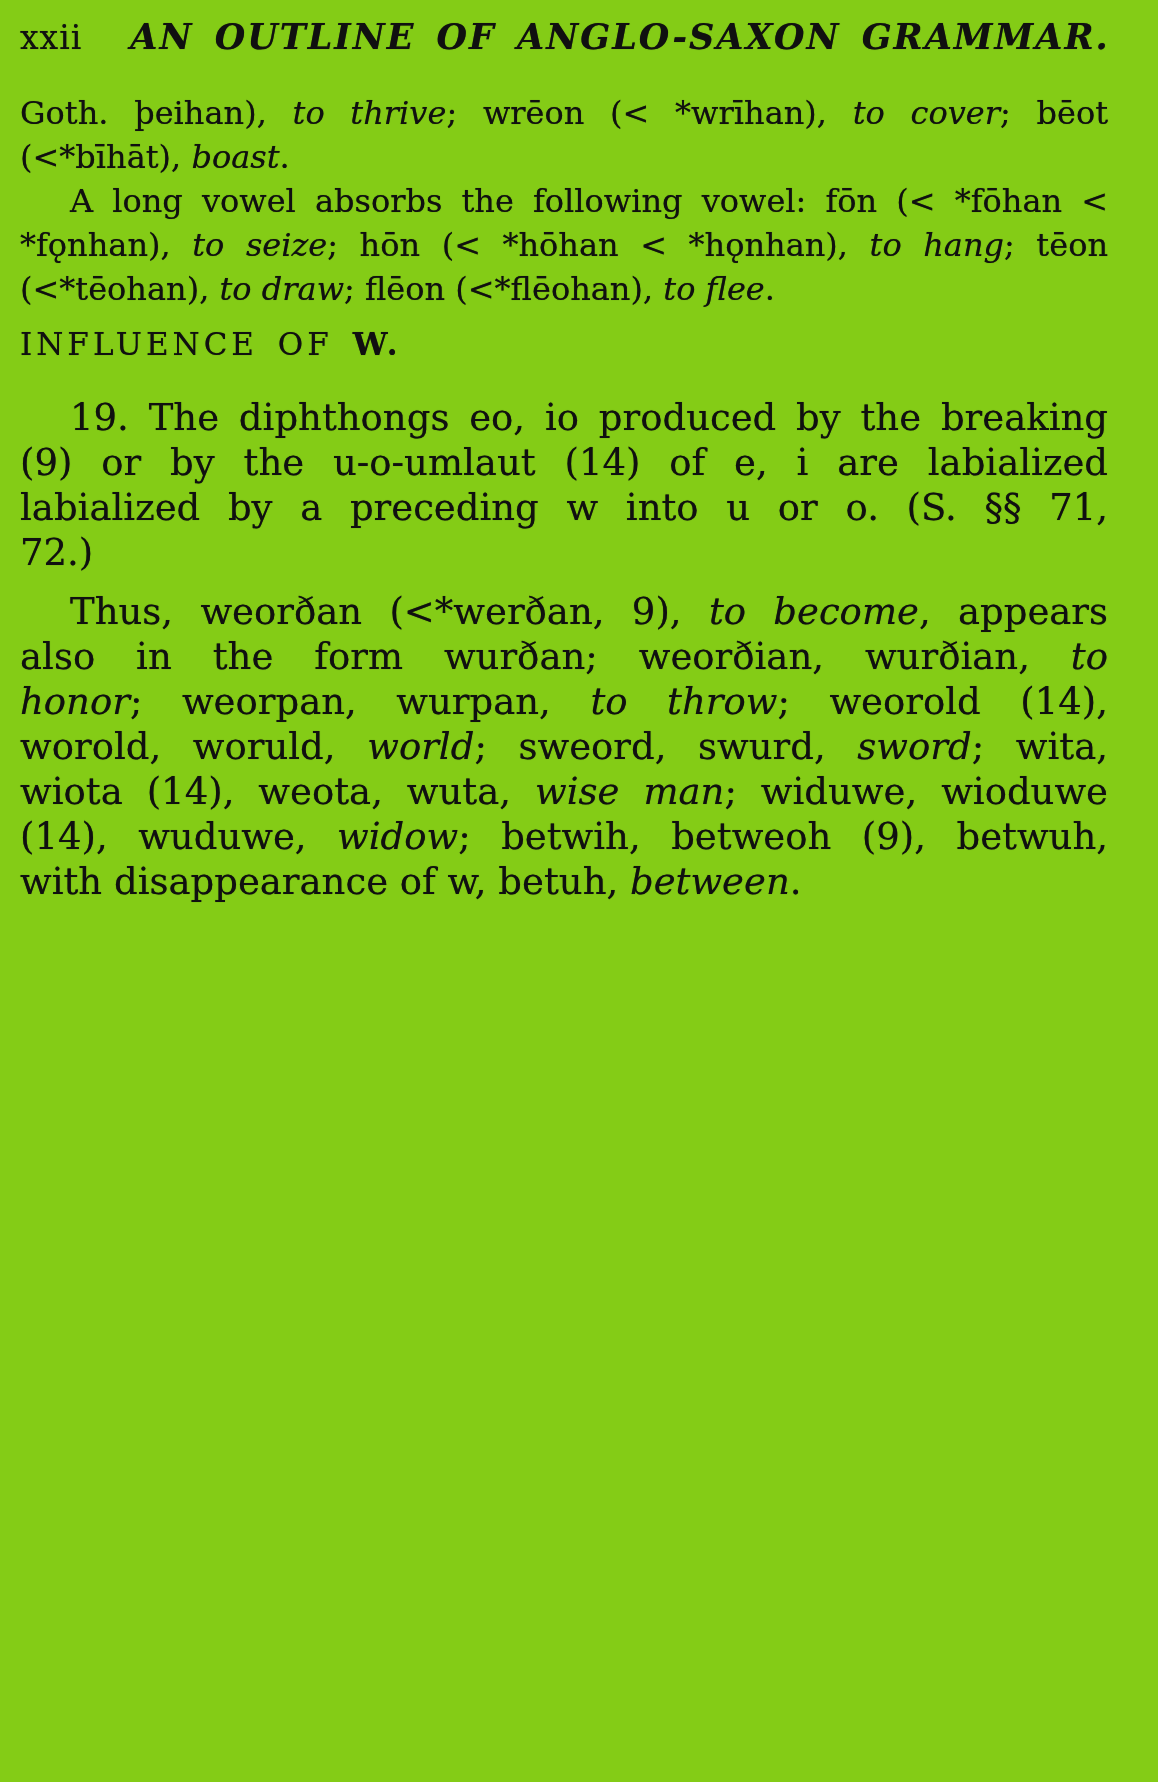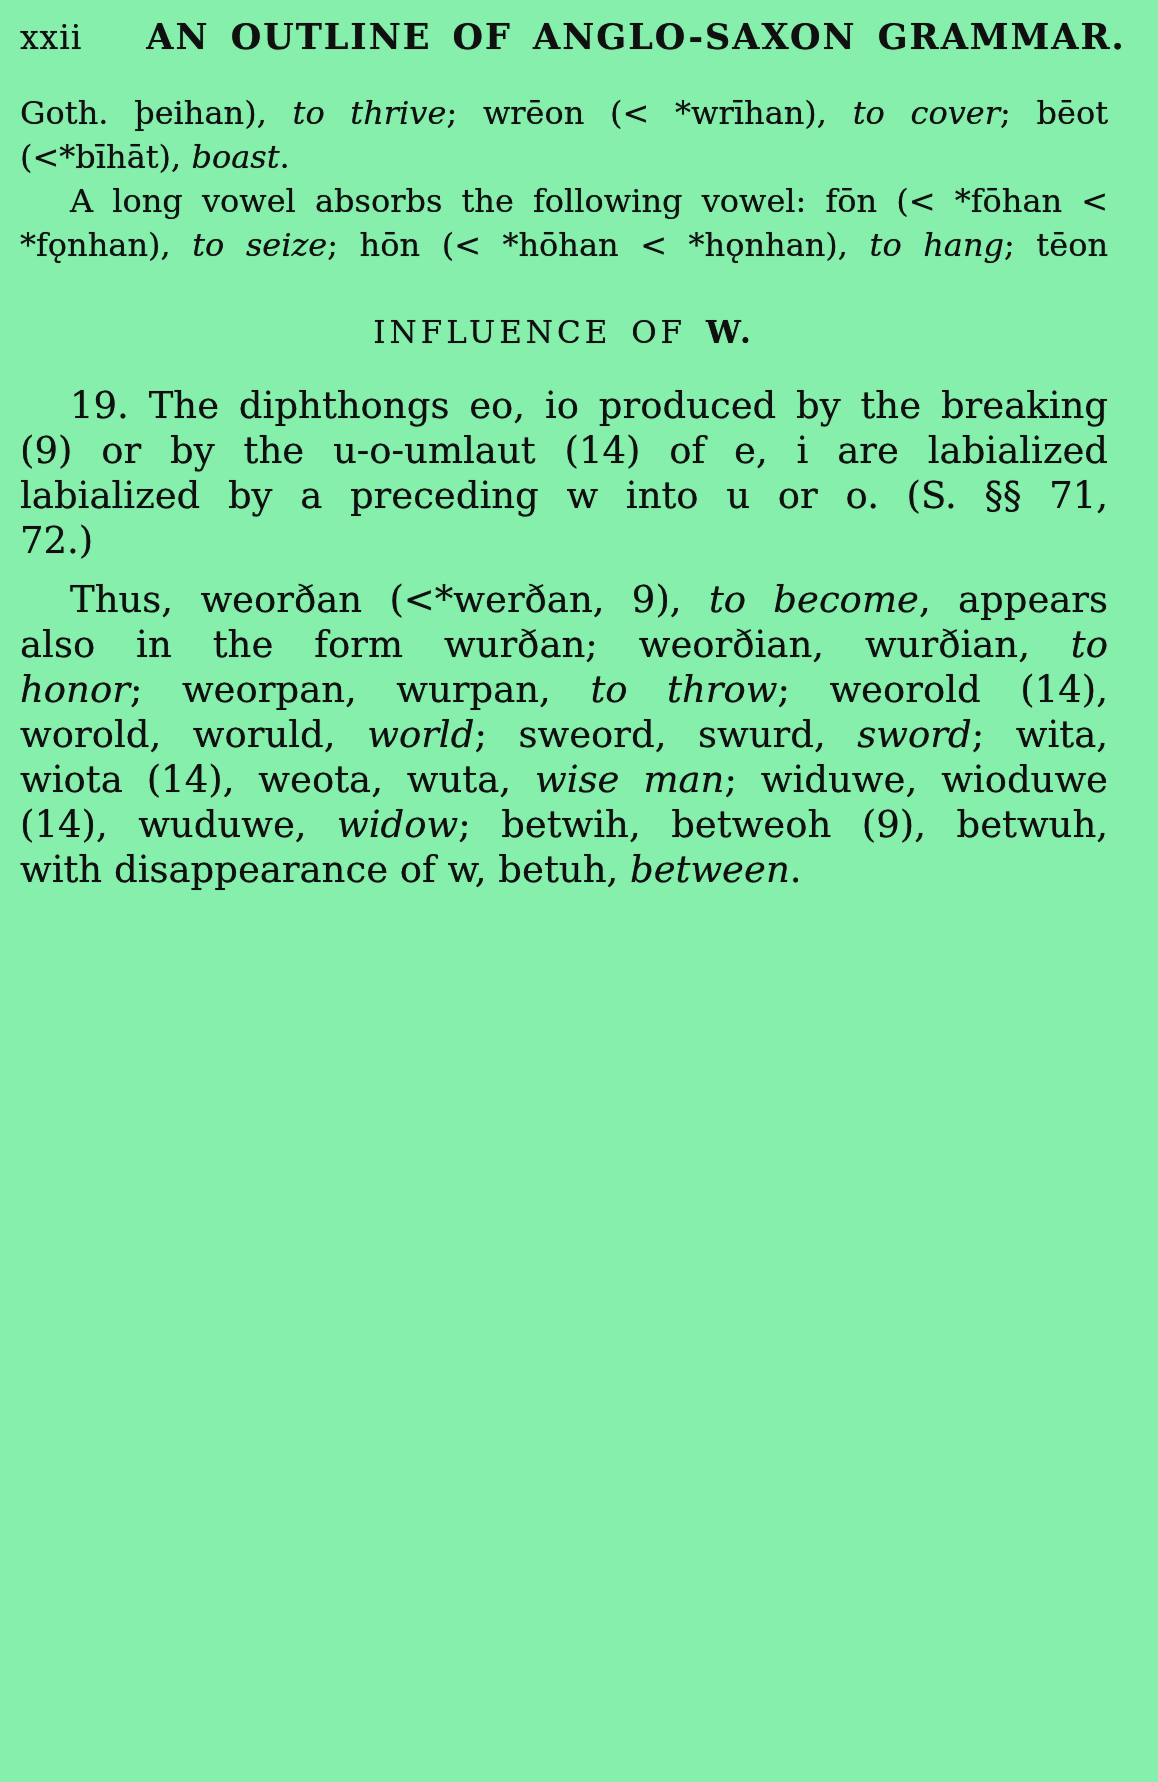--- a/index.html
+++ b/index.html
@@ -1,52 +1,53 @@
 <!DOCTYPE html>
 <html><head>
 <meta charset="utf-8">
 <style>
   * { margin: 0; padding: 0; box-sizing: border-box; }
   html, body { background: #ffffff; }
   .page {
     position: relative;
     width: 1158px;
     height: 1782px;
-    background: #86efac;
+    background: #84cc16;
     font-family: "DejaVu Serif", "Liberation Serif", serif;
     color: #101010;
     overflow: hidden;
     text-shadow: 0 0 0.7px rgba(10,10,10,0.65);
   }
   .content {
     padding: 16px 50px 0 20px;
   }
   
   .running-head {
     display: flex;
     align-items: baseline;
     white-space: nowrap;
   }
   .folio {
     font-size: 33px;
     letter-spacing: 1px;
   }
   .running-title {
-    margin-left: 64px;
+    margin-left: 48px;
+    font-style: italic;
     font-weight: 700;
     font-size: 35px;
     letter-spacing: 2px;
     word-spacing: 7px;
   }
   
   .blocks-top { margin-top: 34px; }
   .blocks-top .line { font-size: 32px; line-height: 44px; }
   .section-heading {
-    margin-top: 45px;
-    text-align: center;
+    margin-top: 13px;
+    text-align: left;
     font-size: 31px;
     line-height: 40px;
     letter-spacing: 4px;
     word-spacing: 6px;
   }
   .section-heading .hw { font-weight: 700; }
   .blocks-bottom { margin-top: 31px; }
   .blocks-bottom .line { font-size: 37px; line-height: 45px; }
   .blocks-bottom .para + .para { margin-top: 14px; }
   .line {
@@ -74,20 +75,21 @@
     </div>
 
     <div class="blocks-top">
         <div class="para">
           <div class="line"><span class="rn">Goth. </span><span class="bd">þeihan</span><span class="rn">), </span><span class="it">to thrive</span><span class="rn">; </span><span class="bd">wrēon</span><span class="rn"> (&lt; </span><span class="bd">*wrīhan</span><span class="rn">), </span><span class="it">to cover</span><span class="rn">; </span><span class="bd">bēot</span></div>
           <div class="line last"><span class="rn">(&lt;</span><span class="bd">*bīhāt</span><span class="rn">), </span><span class="it">boast</span><span class="rn">.</span></div>
         </div>
         <div class="para indent">
           <div class="line"><span class="rn">A long vowel absorbs the following vowel: </span><span class="bd">fōn</span><span class="rn"> (&lt; </span><span class="bd">*fōhan</span><span class="rn"> &lt;</span></div>
           <div class="line"><span class="bd">*fǫnhan</span><span class="rn">), </span><span class="it">to seize</span><span class="rn">; </span><span class="bd">hōn</span><span class="rn"> (&lt; </span><span class="bd">*hōhan</span><span class="rn"> &lt; </span><span class="bd">*hǫnhan</span><span class="rn">), </span><span class="it">to hang</span><span class="rn">; </span><span class="bd">tēon</span></div>
+          <div class="line last"><span class="rn">(&lt;</span><span class="bd">*tēohan</span><span class="rn">), </span><span class="it">to draw</span><span class="rn">; </span><span class="bd">flēon</span><span class="rn"> (&lt;</span><span class="bd">*flēohan</span><span class="rn">), </span><span class="it">to flee</span><span class="rn">.</span></div>
         </div>
       </div>
 
     <div class="section-heading">
       <span>INFLUENCE OF </span><span class="hw">W.</span>
     </div>
 
     <div class="blocks-bottom">
         <div class="para indent">
           <div class="line"><span class="bd">19.</span><span class="rn"> The diphthongs </span><span class="bd">eo, io</span><span class="rn"> produced by the breaking</span></div>

